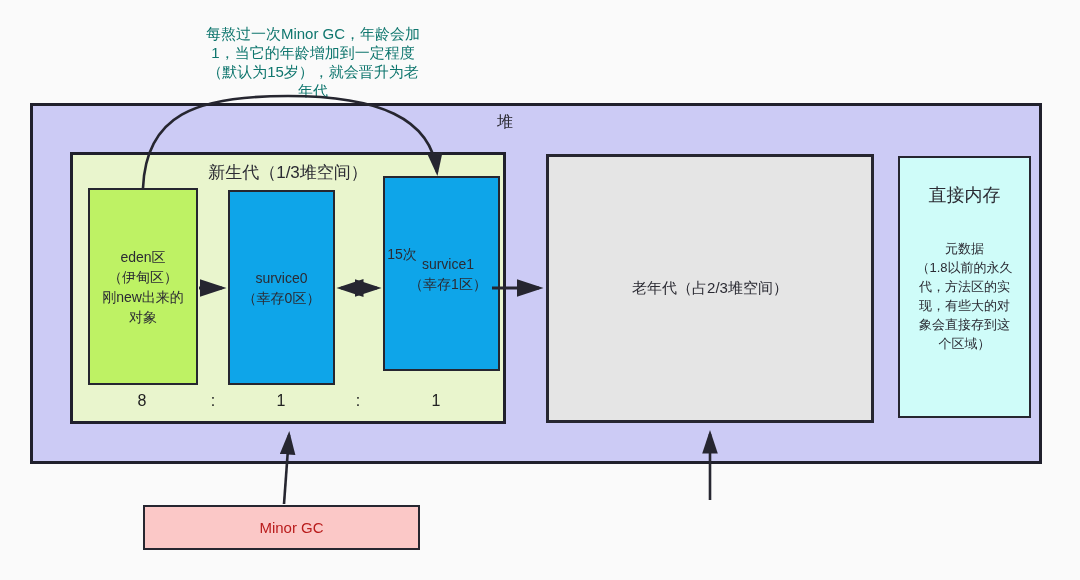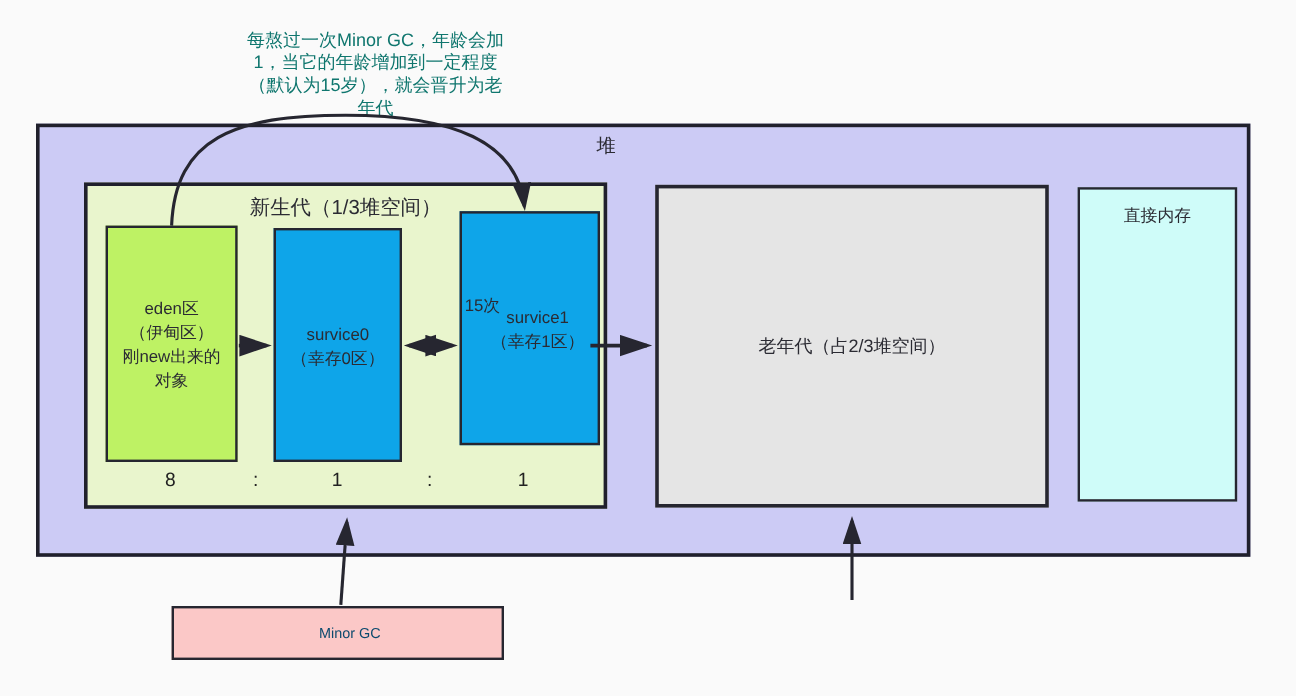--- a/index.html
+++ b/index.html
@@ -75,25 +75,25 @@
     font-size:15px;
   }
   .direct-box {
     position:absolute;
     left:898px; top:156px; width:133px; height:262px;
     background:#cffcf9;
     border:2px solid #262630;
     text-align:center;
     font-size:13px; line-height:19px;
   }
-  .direct-title { margin-top:12px; font-size:14px; }
+  .direct-title { margin-top:28px; font-size:18px; }
   .direct-body  { margin-top:34px; padding:0 4px; }
   .gc-box {
     background:#fbc8c7;
-    font-size:12px; color:#0c4a6e;
+    font-size:15px; color:#b91c1c;
     border-width:2px;
     padding-left:20px;
   }
   .minor-gc { left:143px; top:505px; width:277px; height:45px; }
   .full-gc  { left:572px; top:500px; width:276px; height:45px; }
   .arrows {
     position:absolute; left:0; top:0; width:1080px; height:580px;
     pointer-events:none; z-index:5;
   }
 </style>
@@ -129,20 +129,26 @@
   <span class="ratio-item" style="left:127px">8</span>
   <span class="ratio-item" style="left:198px">:</span>
   <span class="ratio-item" style="left:266px">1</span>
   <span class="ratio-item" style="left:343px">:</span>
   <span class="ratio-item" style="left:421px">1</span>
 
   <div class="box old-box">老年代（占2/3堆空间）</div>
 
   <div class="direct-box">
     <div class="direct-title">直接内存</div>
+    <div class="direct-body prewrap">元数据
+（1.8以前的永久
+代，方法区的实
+现，有些大的对
+象会直接存到这
+个区域）</div>
   </div>
 
   <div class="box gc-box minor-gc">Minor GC</div>
 
   <svg class="arrows" viewBox="0 0 1080 580" xmlns="http://www.w3.org/2000/svg">
     <defs>
       <marker id="ah" markerWidth="10" markerHeight="8" refX="7.5" refY="3" orient="auto" markerUnits="strokeWidth">
         <path d="M0,0 L9,3 L0,6 z" fill="#262630"></path>
       </marker>
     </defs>

